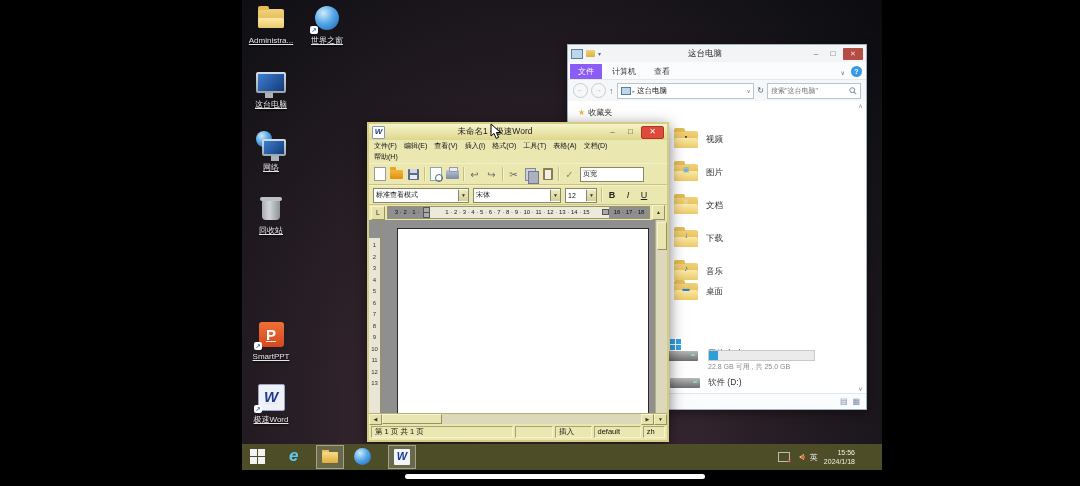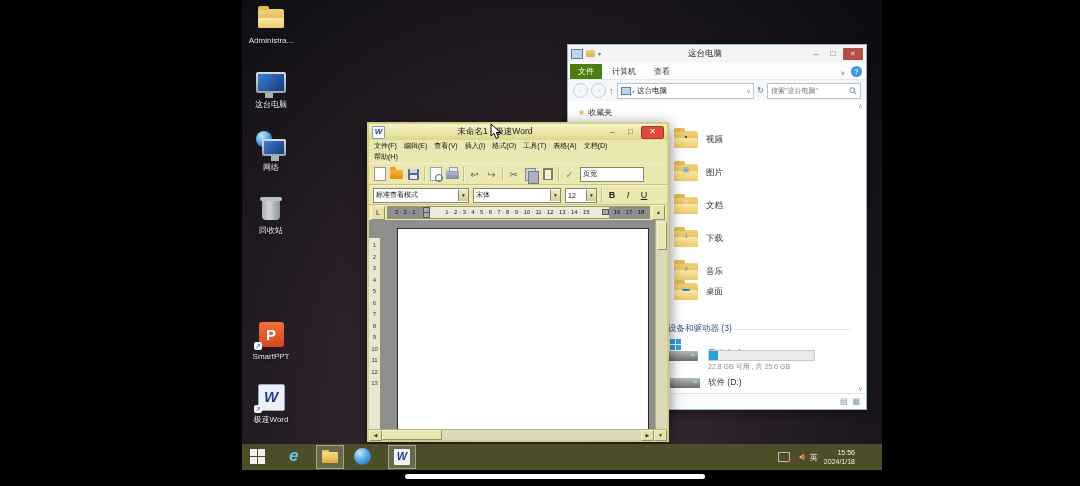--- a/index.html
+++ b/index.html
@@ -1,21 +1,21 @@
 <!DOCTYPE html>
 <html><head>
 <meta charset="utf-8">
 <style>
   html,body{margin:0;padding:0;background:#000;width:1080px;height:486px;overflow:hidden;
     font-family:"Liberation Sans",sans-serif;-webkit-font-smoothing:antialiased;}
   .abs{position:absolute;}
   
   .desktop{left:242px;top:0;width:640px;height:470px;overflow:hidden;
     background:radial-gradient(ellipse at 45% 88%, #4a3340 0%, #2a1f27 45%, #121116 85%, #0c0c10 100%);}
-  .dicon{width:54px;text-align:center;color:#e6e6e6;font-size:8px;cursor:default;}
+  .dicon{width:54px;text-align:center;color:#e6e6e6;font-size:8px;cursor:default;text-decoration:underline;}
   .dicon .iconbox{height:32px;display:flex;align-items:center;justify-content:center;position:relative;}
   .dicon .lbl{margin-top:2px;text-shadow:0 1px 2px #000;line-height:9px;}
   .sc-arrow{position:absolute;left:10px;bottom:0;width:8px;height:8px;background:#fff;border-radius:2px;
     color:#2a6fd4;font-size:6px;line-height:8px;text-align:center;font-weight:bold;}
   .fold{width:26px;height:19px;position:relative;background:linear-gradient(#f0d27a,#dfae44);border-radius:2px;}
   .fold:before{content:"";position:absolute;left:0;top:-3px;width:11px;height:4px;background:#e3bc55;border-radius:2px 2px 0 0;}
   .fold:after{content:"";position:absolute;left:0;bottom:0;width:100%;height:10px;
     background:linear-gradient(#fbe9a6,#ecca6a);border-radius:2px;}
   .fglyph{position:absolute;left:0;right:0;top:1px;text-align:center;font-size:8px;color:#2a6fb8;z-index:2;line-height:10px;}
   .monitor{width:26px;height:17px;background:linear-gradient(#d7dde4,#9aa4ae);border-radius:2px;position:relative;padding:2px;}
@@ -97,21 +97,21 @@
     box-shadow:0 3px 10px rgba(0,0,0,.45);display:flex;flex-direction:column;z-index:10;}
   .e-title{height:17px;display:flex;align-items:center;gap:3px;padding:0 3px;font-size:8.5px;color:#333;background:#f2f4f5;}
   .e-title .t{flex:1;text-align:center;}
   .qat-pc{width:10px;height:8px;border:1px solid #5a7da0;background:#bcd6ec;}
   .qat-fold{width:9px;height:7px;background:linear-gradient(#f0d27a,#dfae44);border-radius:1px;}
   .ebtn{width:14px;font-size:8px;text-align:center;color:#555;}
   .ebtn.close{width:20px;height:12px;background:#b44d43;color:#f2dcd8;border-radius:1px;font-size:7px;line-height:12px;}
   .e-tabs{height:17px;display:flex;align-items:flex-end;gap:2px;padding:0 4px 0 2px;font-size:8px;color:#333;
     border-bottom:1px solid #e4e9ee;background:#fbfcfd;}
   .tab{padding:2px 8px;}
-  .tab.file{background:#4d7c0f;color:#fff;}
+  .tab.file{background:#8b5cf6;color:#fff;}
   .e-tabs .sp{flex:1;}
   .helpdot{width:11px;height:11px;border-radius:50%;background:#3898e8;color:#fff;font-size:7px;font-weight:bold;
     line-height:11px;text-align:center;margin-bottom:2px;}
   .chev{color:#667;font-size:6px;margin:0 4px 3px 0;}
   .e-addr{height:21px;display:flex;align-items:center;gap:3px;padding:0 5px;background:#f6f7f8;}
   .ncirc{width:13px;height:13px;border-radius:50%;border:1px solid #c4cdd5;color:#b3bdc6;font-size:7px;
     line-height:12px;text-align:center;}
   .uparw{color:#5d7890;font-size:9px;}
   .crumb{flex:1;height:14px;background:#fff;border:1px solid #b9c4cc;display:flex;align-items:center;gap:2px;
     padding:0 3px;font-size:7.5px;color:#222;}
@@ -173,20 +173,27 @@
 <body>
 
 <div class="desktop abs">
 
   <div class="dicon abs" style="left:2px;top:2px">
     <div class="iconbox">
         <div class="fold"></div>
       </div>
     <div class="lbl">Administra...</div>
   </div>
+  <div class="dicon abs" style="left:58px;top:2px">
+    <div class="iconbox">
+        <div class="globe"></div>
+      <div class="sc-arrow">↗</div>
+      </div>
+    <div class="lbl">世界之窗</div>
+  </div>
   <div class="dicon abs" style="left:2px;top:66px">
     <div class="iconbox">
         <div class="monitor">
           <div class="scr"></div>
         </div>
       </div>
     <div class="lbl">这台电脑</div>
   </div>
   <div class="dicon abs" style="left:2px;top:192px">
     <div class="iconbox">
@@ -292,25 +299,20 @@
           <span class="fold">
               <span class="fglyph">♪</span>
             </span>
           <span>音乐</span>
         </div>
         <div class="fitem" style="top:182px">
           <span class="fold">
               <span class="fglyph" style="color:#2a7fd4;font-size:7px">▬</span>
             </span>
           <span>桌面</span>
-        </div>
-        <div class="ghead" style="top:222px">
-          <span class="gtri"></span>
-          <span>设备和驱动器 (3)</span>
-          <span class="line"></span>
         </div>
 
         <div>
           <div class="abs" style="left:8px;top:238px">
             <div class="winflag">
                 <span></span>
                 <span></span>
                 <span></span>
                 <span></span>
               </div>
@@ -433,20 +435,27 @@
       <div class="vscroll">
         <div class="vthumb"></div>
       </div>
     </div>
     <div class="w-hscroll">
       <span class="hbtn">◀</span>
       <span class="hthumb"></span>
       <span style="flex:1"></span>
       <span class="hbtn">▶</span>
       <span class="hbtn">▼</span>
+    </div>
+    <div class="w-status">
+      <span class="scell" style="width:150px">第 1 页 共 1 页</span>
+      <span class="scell" style="width:34px"></span>
+      <span class="scell" style="width:32px">插入</span>
+      <span class="scell" style="width:44px">default</span>
+      <span class="scell" style="width:16px">zh</span>
     </div>
   </div>
 
 
   <div class="taskbar abs">
     <span class="tb-item winlogo" style="left:8px;top:5px">
       <span></span>
         <span></span>
         <span></span>
         <span></span>

